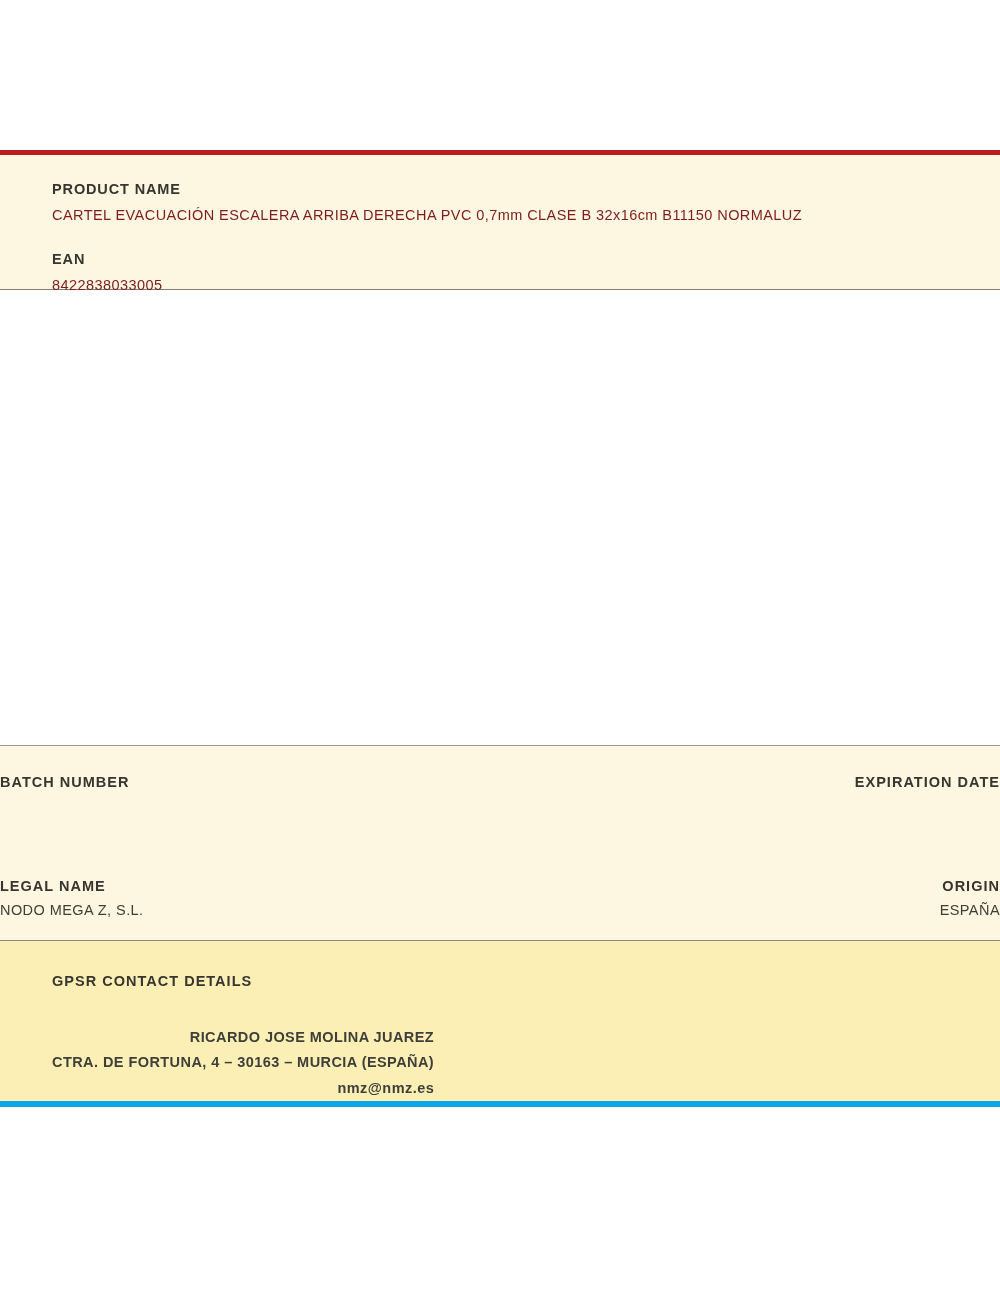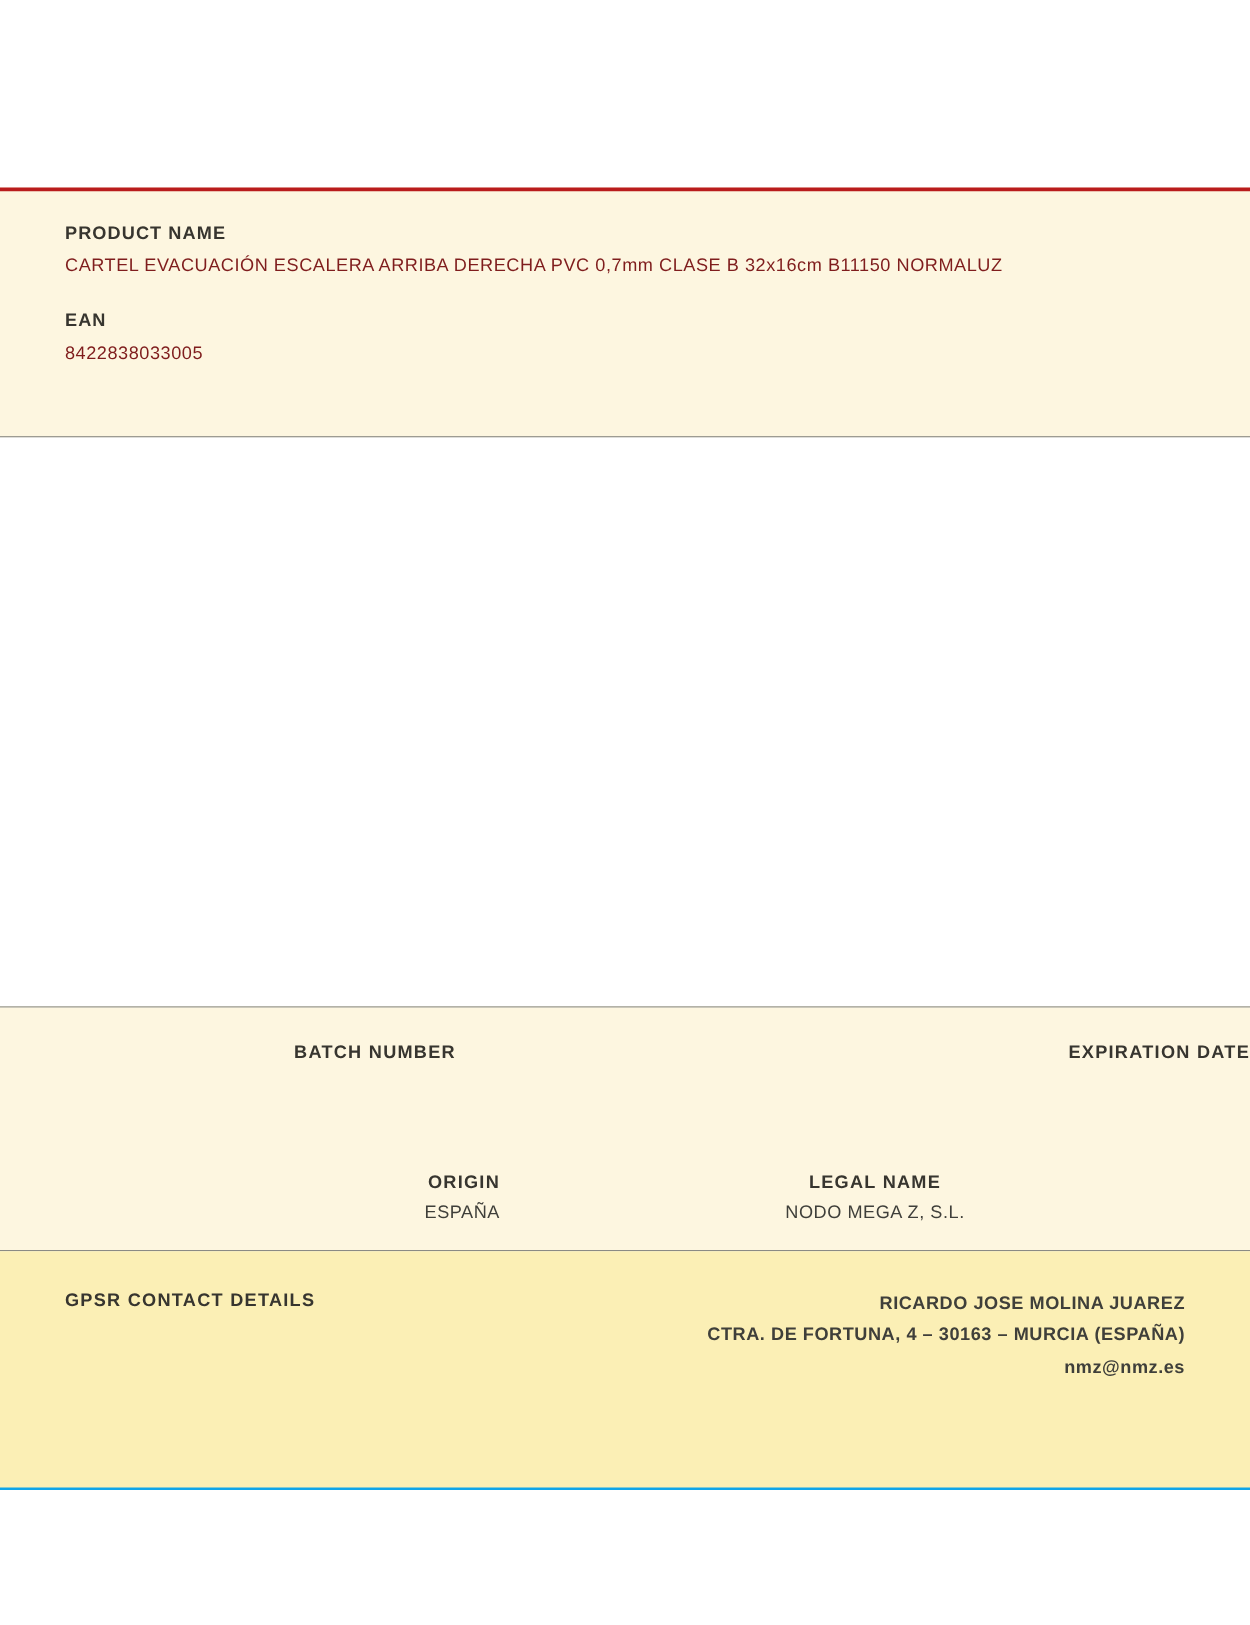--- a/index.html
+++ b/index.html
@@ -25,25 +25,25 @@
   }
 
   .spacer-top {
     height: 150px;
     background: #ffffff;
   }
 
   
   .product-block {
     background: #fdf6e0;
-    border-top: 3px solid #b91c1c;
+    border-top: 5px solid #b91c1c;
     border-bottom: 1px solid #7d7d78;
     padding: 26px 52px 30px 52px;
     box-sizing: border-box;
-    height: 200px;
+    height: 140px;
   }
   .field-label {
     font-size: 14.5px;
     font-weight: bold;
     letter-spacing: 0.06em;
     color: #37352f;
     margin: 0 0 10px 0;
   }
   .field-value {
     font-size: 14.5px;
@@ -70,21 +70,21 @@
     box-sizing: border-box;
     height: 196px;
     padding: 28px 0 0 0;
   }
   .detail-row {
     display: flex;
     width: 100%;
   }
   .detail-col {
     box-sizing: border-box;
-    text-align: center;
+    text-align: left;
   }
   .col-a { width: 600px; }
   .col-b { width: 400px; text-align: right; padding-left: 68px; }
 
   .detail-label {
     font-size: 14.5px;
     font-weight: bold;
     letter-spacing: 0.07em;
     color: #37352f;
     margin: 0;
@@ -96,27 +96,28 @@
     margin: 8px 0 0 0;
     min-height: 18px;
   }
   .detail-row.second {
     margin-top: 62px;
   }
 
   
   .gpsr-block {
     background: #fbefb5;
-    border-bottom: 2px solid #0ea5e9;
+    border-bottom: 6px solid #0ea5e9;
     box-sizing: border-box;
-    height: 191px;
+    height: 166px;
     padding: 30px 52px 0 52px;
     display: flex;
     justify-content: space-between;
     align-items: flex-start;
+    flex-direction: column;
   }
   .gpsr-label {
     font-size: 14.5px;
     font-weight: bold;
     letter-spacing: 0.07em;
     color: #37352f;
     padding-top: 2px;
   }
   .gpsr-lines {
     text-align: right;
@@ -156,27 +157,27 @@
         <p class="detail-label">BATCH NUMBER</p>
         <p class="detail-value"></p>
       </div>
       <div class="detail-col col-b">
         <p class="detail-label">EXPIRATION DATE</p>
         <p class="detail-value"></p>
       </div>
     </div>
 
     <div class="detail-row second">
+      <div class="detail-col col-a">
+        <p class="detail-label">LEGAL NAME</p>
+        <p class="detail-value">NODO MEGA Z, S.L.</p>
+      </div>
       <div class="detail-col col-b">
         <p class="detail-label">ORIGIN</p>
         <p class="detail-value">ESPAÑA</p>
-      </div>
-      <div class="detail-col col-a">
-        <p class="detail-label">LEGAL NAME</p>
-        <p class="detail-value">NODO MEGA Z, S.L.</p>
       </div>
     </div>
   </section>
 
   <section class="gpsr-block">
     <div class="gpsr-label">GPSR CONTACT DETAILS</div>
     <div class="gpsr-lines">
       <div>RICARDO JOSE MOLINA JUAREZ</div>
       <div>CTRA. DE FORTUNA, 4 – 30163 – MURCIA (ESPAÑA)</div>
       <div>nmz@nmz.es</div>

